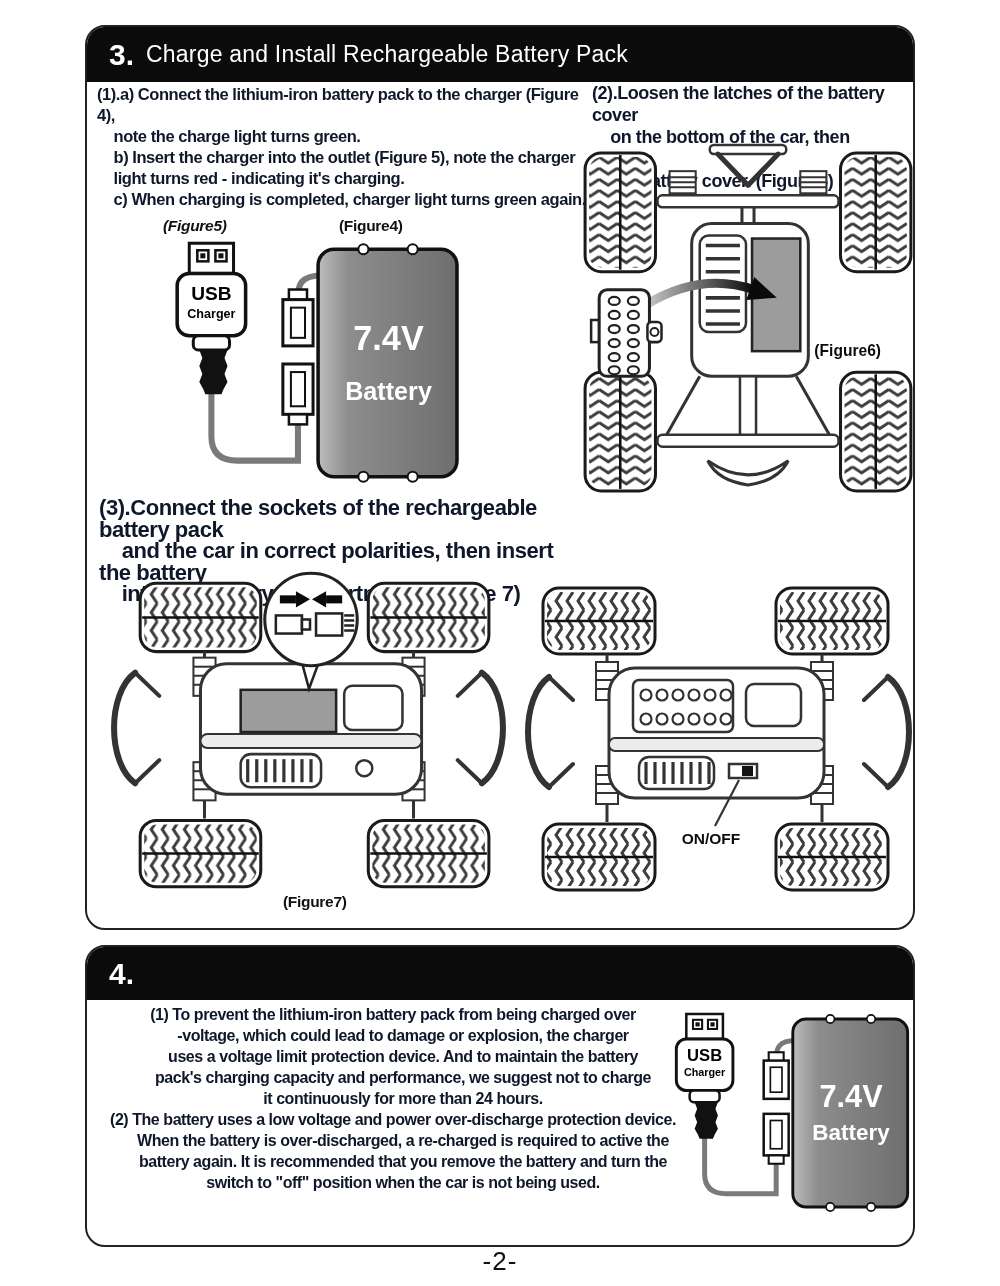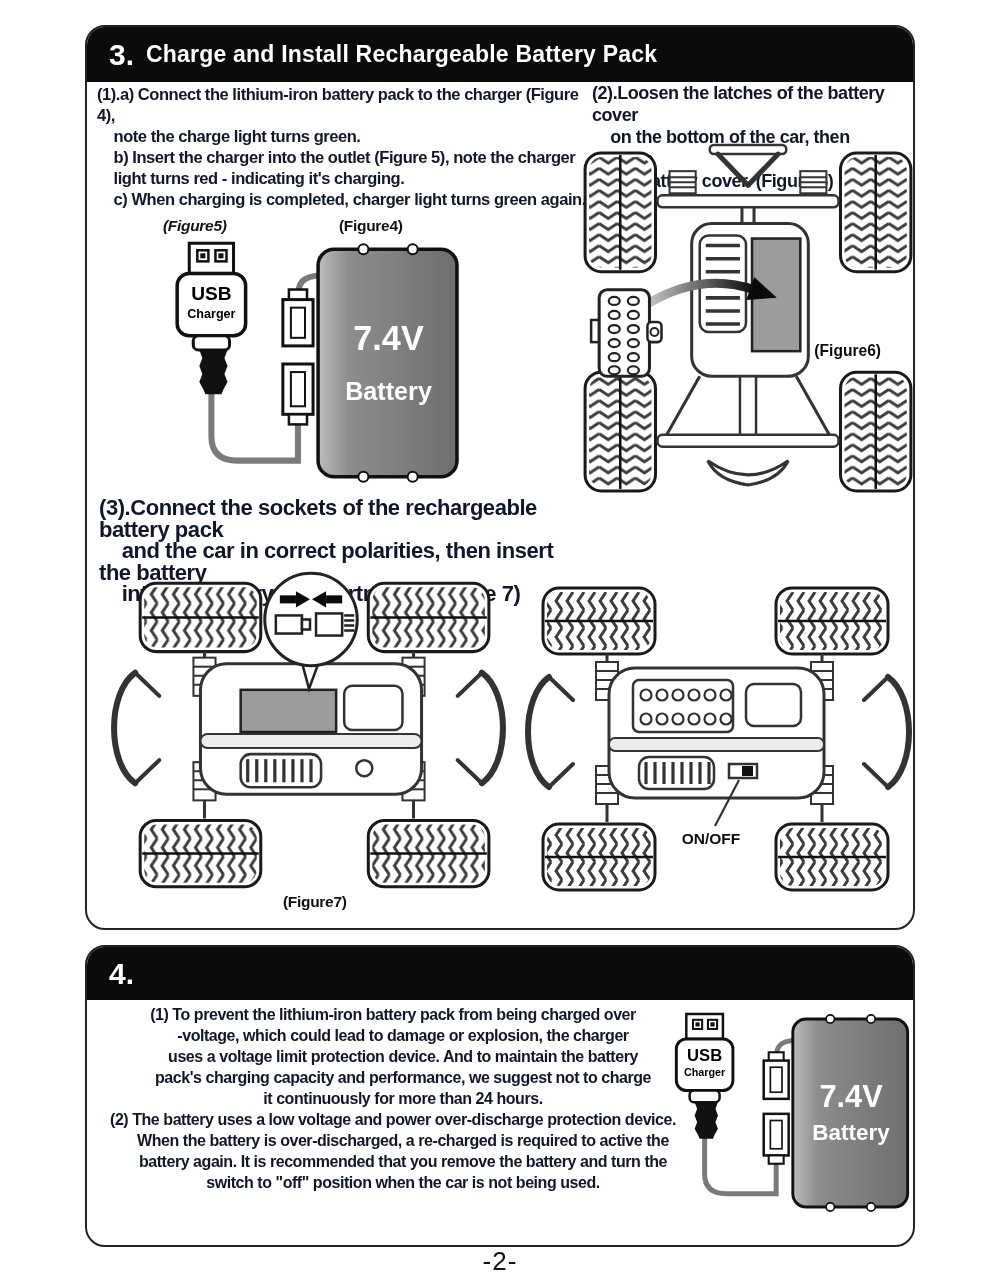--- a/index.html
+++ b/index.html
@@ -14,21 +14,21 @@
     border:2px solid #222; border-radius:20px; overflow:hidden;
   }
   .panel-header {
     position:absolute; left:0; top:0; right:0; height:55px;
     background:#0b0b0b; color:#fff;
     display:flex; align-items:center; gap:12px; padding-left:22px;
     border-radius:16px 16px 0 0;
   }
   .panel-header.h4 { height:53px; }
   .sec-num  { font-size:30px; font-weight:bold; }
-  .sec-title{ font-size:23px; font-weight:bold; letter-spacing:.2px; }
+  .sec-title{ font-size:23px; font-weight:normal; letter-spacing:.2px; }
   .txt {
     position:absolute; font-weight:bold; white-space:pre-wrap;
     letter-spacing:-0.45px; color:#0f172a;
   }
   .s-left   { font-size:16.5px; line-height:21px; }
   .s-right  { font-size:18px;   line-height:22px; }
   .s-step3  { font-size:22px;   line-height:21.5px; }
   .s-step4  { font-size:19px;   line-height:23px; }
   .s-prec   { position:static; font-size:16px; line-height:21px; }
   .figlabel { position:absolute; font-weight:bold; font-size:15.5px; letter-spacing:-0.3px; }

